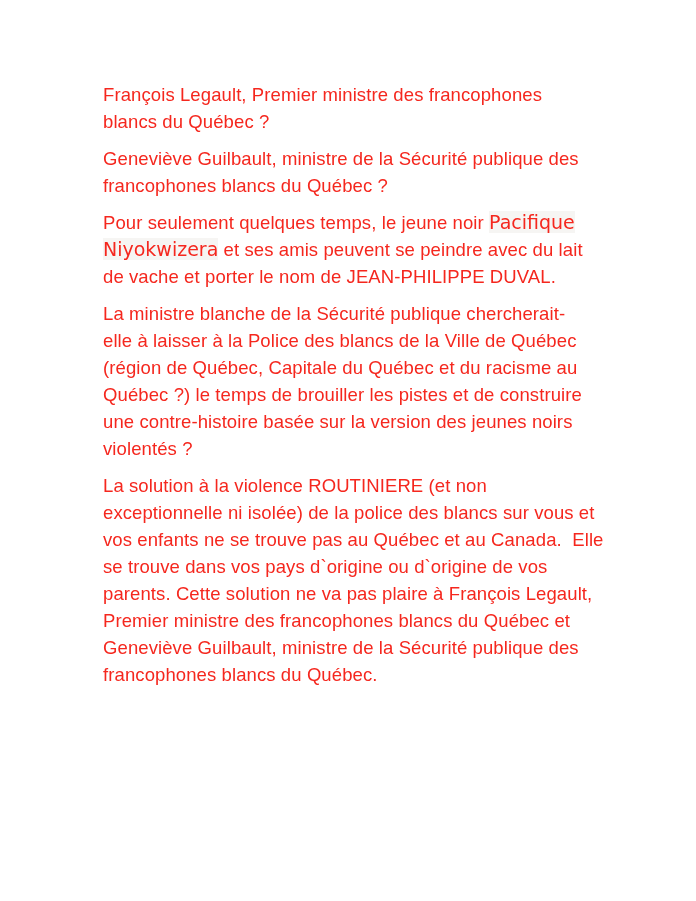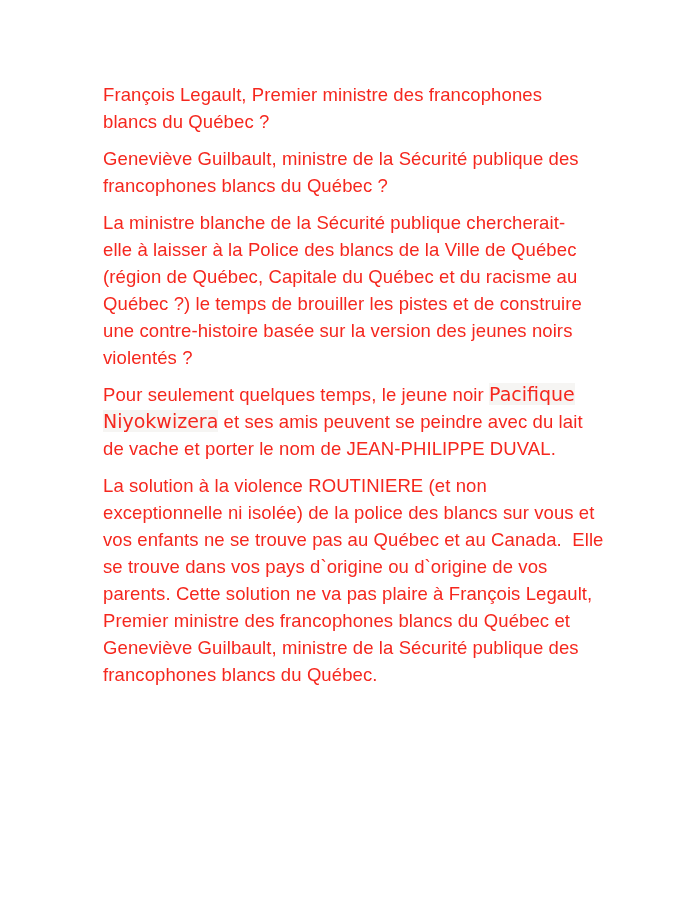--- a/index.html
+++ b/index.html
@@ -45,30 +45,30 @@
 
 <div class="page">
   <div class="text-block">
 
     <p class="para">François Legault, Premier ministre des francophones
 blancs du Québec ?</p>
 
     <p class="para">Geneviève Guilbault, ministre de la Sécurité publique des
 francophones blancs du Québec ?</p>
 
+    <p class="para"><span>Pour seulement quelques temps, le jeune noir </span><span class="highlight-name">Pacifique
+Niyokwizera</span><span> et ses amis peuvent se peindre avec du lait
+de vache et porter le nom de JEAN-PHILIPPE DUVAL.</span></p>
+
     <p class="para">La ministre blanche de la Sécurité publique chercherait-
 elle à laisser à la Police des blancs de la Ville de Québec
 (région de Québec, Capitale du Québec et du racisme au
 Québec ?) le temps de brouiller les pistes et de construire
 une contre-histoire basée sur la version des jeunes noirs
 violentés ?</p>
-
-    <p class="para"><span>Pour seulement quelques temps, le jeune noir </span><span class="highlight-name">Pacifique
-Niyokwizera</span><span> et ses amis peuvent se peindre avec du lait
-de vache et porter le nom de JEAN-PHILIPPE DUVAL.</span></p>
 
 
     <p class="para">La solution à la violence ROUTINIERE (et non
 exceptionnelle ni isolée) de la police des blancs sur vous et
 vos enfants ne se trouve pas au Québec et au Canada.&nbsp; Elle
 se trouve dans vos pays d`origine ou d`origine de vos
 parents. Cette solution ne va pas plaire à François Legault,
 Premier ministre des francophones blancs du Québec et
 Geneviève Guilbault, ministre de la Sécurité publique des
 francophones blancs du Québec.</p>

